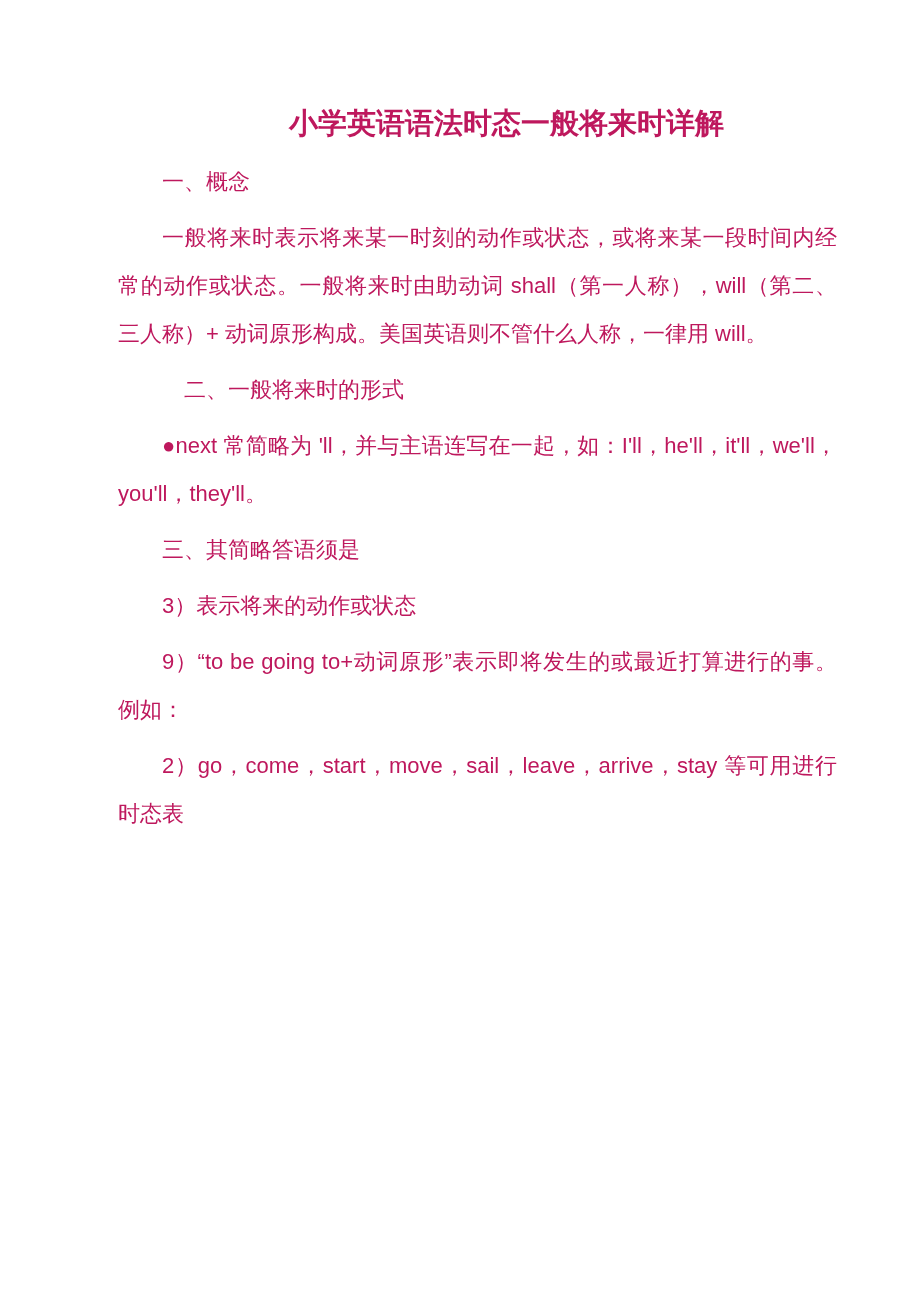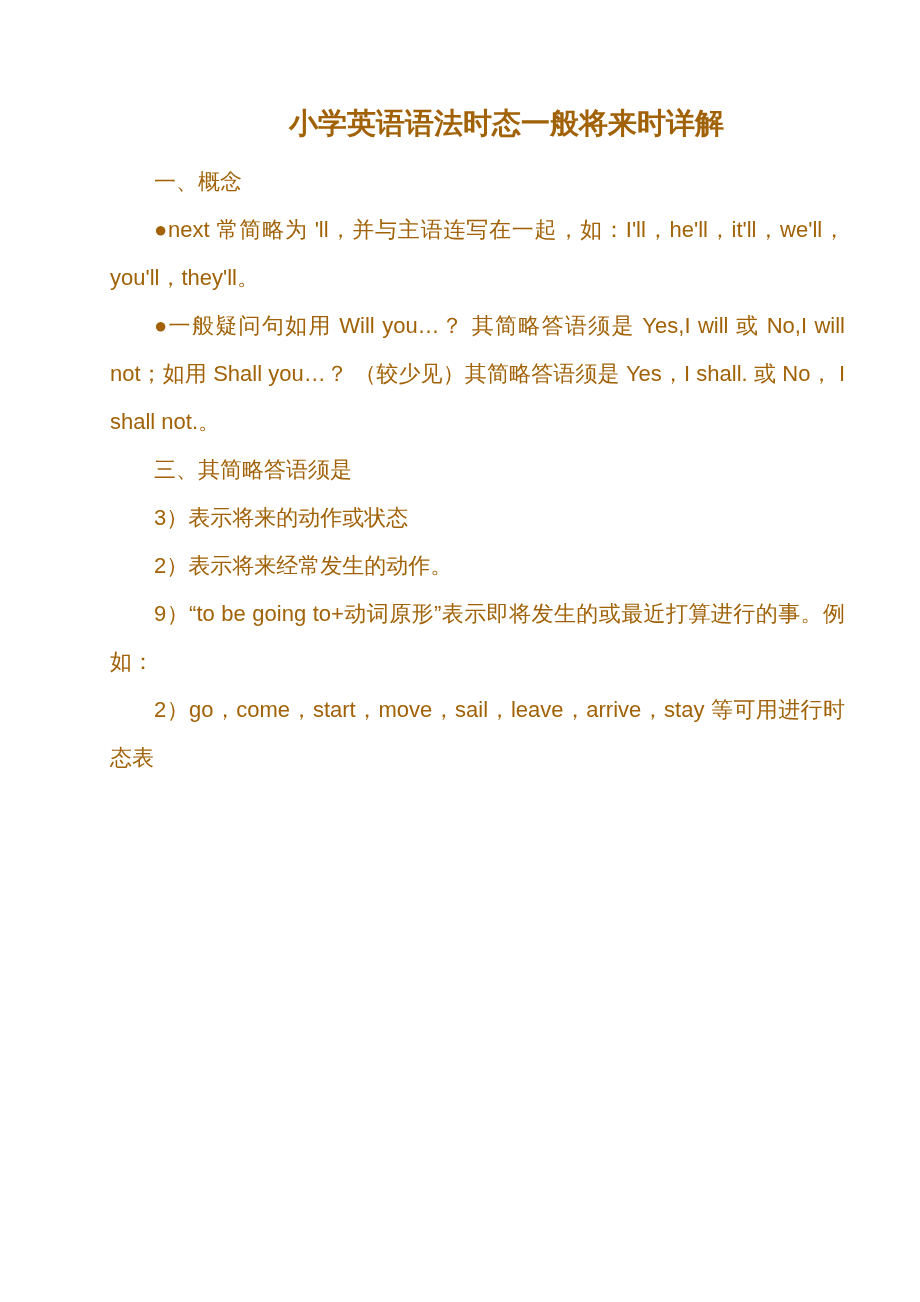--- a/index.html
+++ b/index.html
@@ -7,55 +7,55 @@
     padding: 0;
     background: #ffffff;
   }
   .page {
     position: relative;
     width: 920px;
     height: 1108px;
     background: #ffffff;
     overflow: hidden;
     font-family: "Liberation Sans", serif;
-    color: #a16207;
+    color: #be185d;
   }
   .content {
     padding: 98px 75px 0 110px; 
   }
   .doc-title {
     margin: 0 0 10px 0;
     font-size: 29px;
     font-weight: bold;
     line-height: 50px;
     text-align: center;
     text-indent: 2em; 
     font-family: "Liberation Sans", serif;
   }
   p.line {
-    margin: 0;
+    margin: 8px;
     font-size: 22px;
     line-height: 48px;
     text-align: justify;
     word-break: break-word;
   }
   .ind2 { text-indent: 2em; }
   .ind3 { text-indent: 3em; }
 </style>
 </head>
 <body>
 
 <div class="page">
   <div class="content">
 
     <h1 class="doc-title">小学英语语法时态一般将来时详解</h1>
 
     <p class="line ind2">一、概念</p>
+    <p class="line ind2">一般将来时表示将来某一时刻的动作或状态，或将来某一段时间内经常的动作或状态。一般将来时由助动词 shall（第一人称），will（第二、三人称）+ 动词原形构成。美国英语则不管什么人称，一律用 will。</p>
+    <p class="line ind3">二、一般将来时的形式</p>
     <p class="line ind2">●next 常简略为 'll，并与主语连写在一起，如：I'll，he'll，it'll，we'll，you'll，they'll。</p>
-    <p class="line ind2">●一般疑问句如用 Will you…？ 其简略答语须是 Yes,I will 或  No,I will not；如用  Shall you…？ （较少见）其简略答语须是  Yes，I shall.  或  No，  I shall not.。</p>
     <p class="line ind2">三、其简略答语须是</p>
     <p class="line ind2">3）表示将来的动作或状态</p>
-    <p class="line ind2">2）表示将来经常发生的动作。</p>
     <p class="line ind2">9）“to be going to+动词原形”表示即将发生的或最近打算进行的事。例如：</p>
     <p class="line ind2">2）go，come，start，move，sail，leave，arrive，stay 等可用进行时态表</p>
 
   </div>
 </div>
 
 </body></html>

